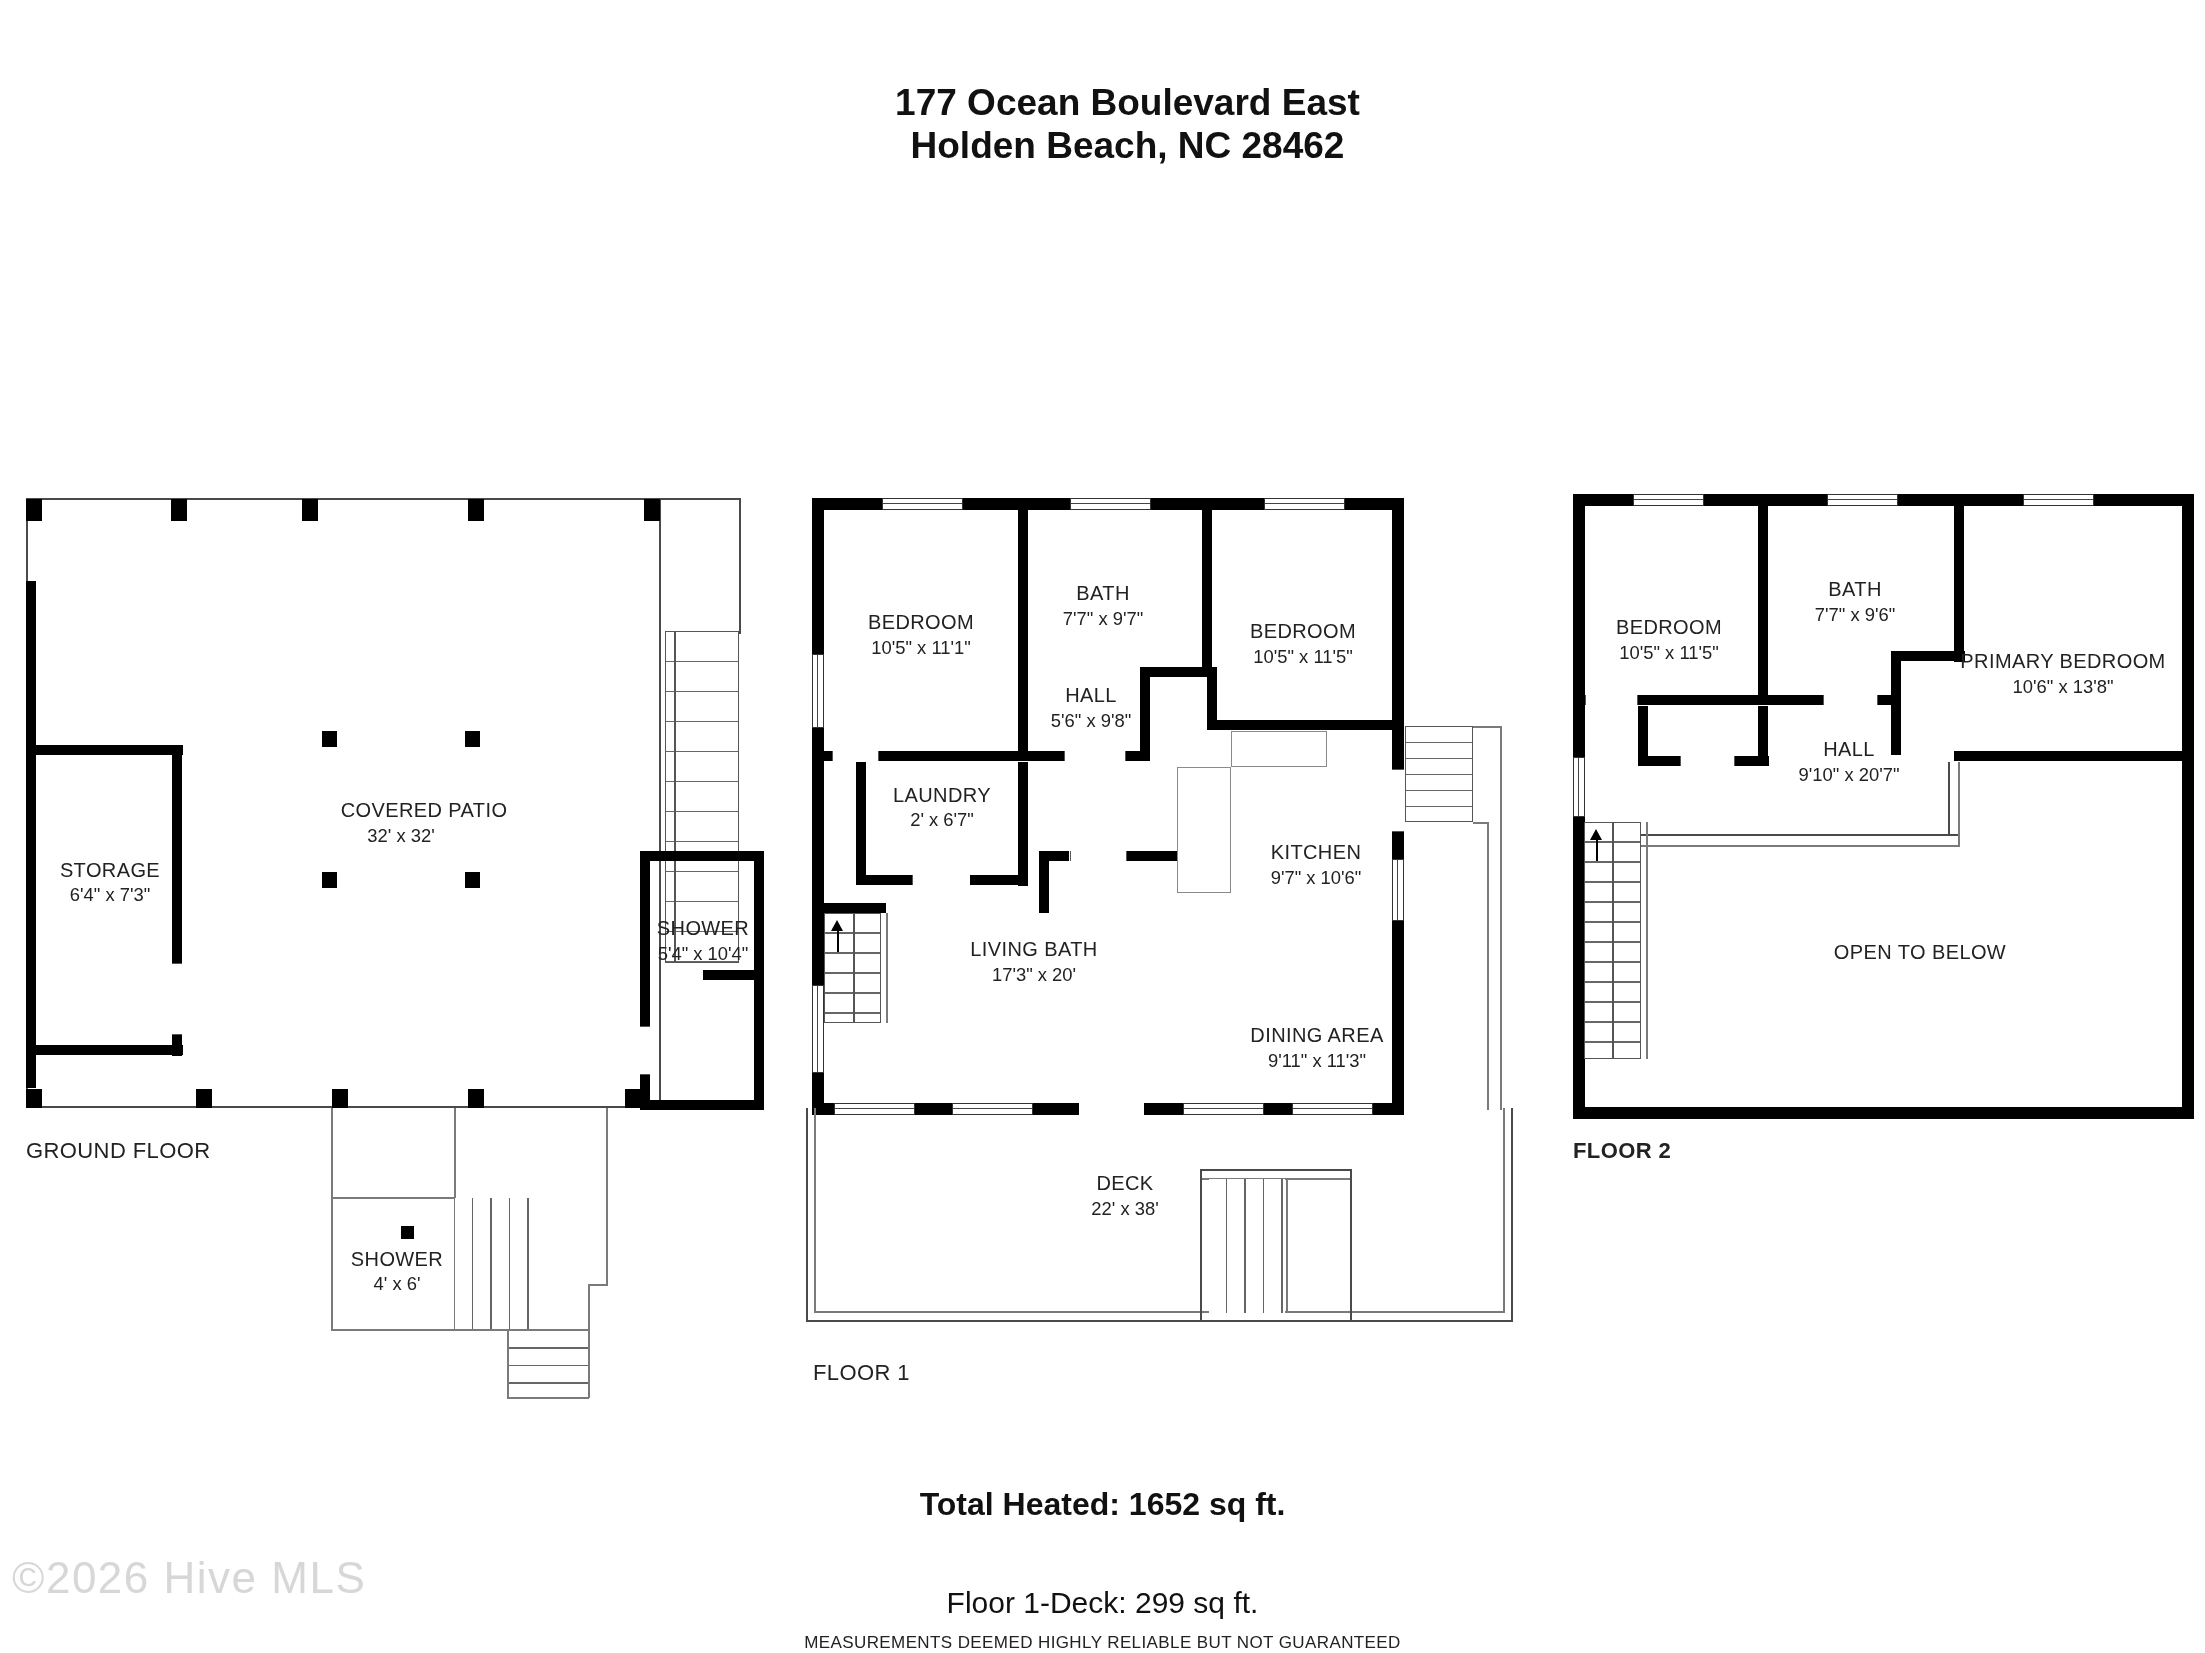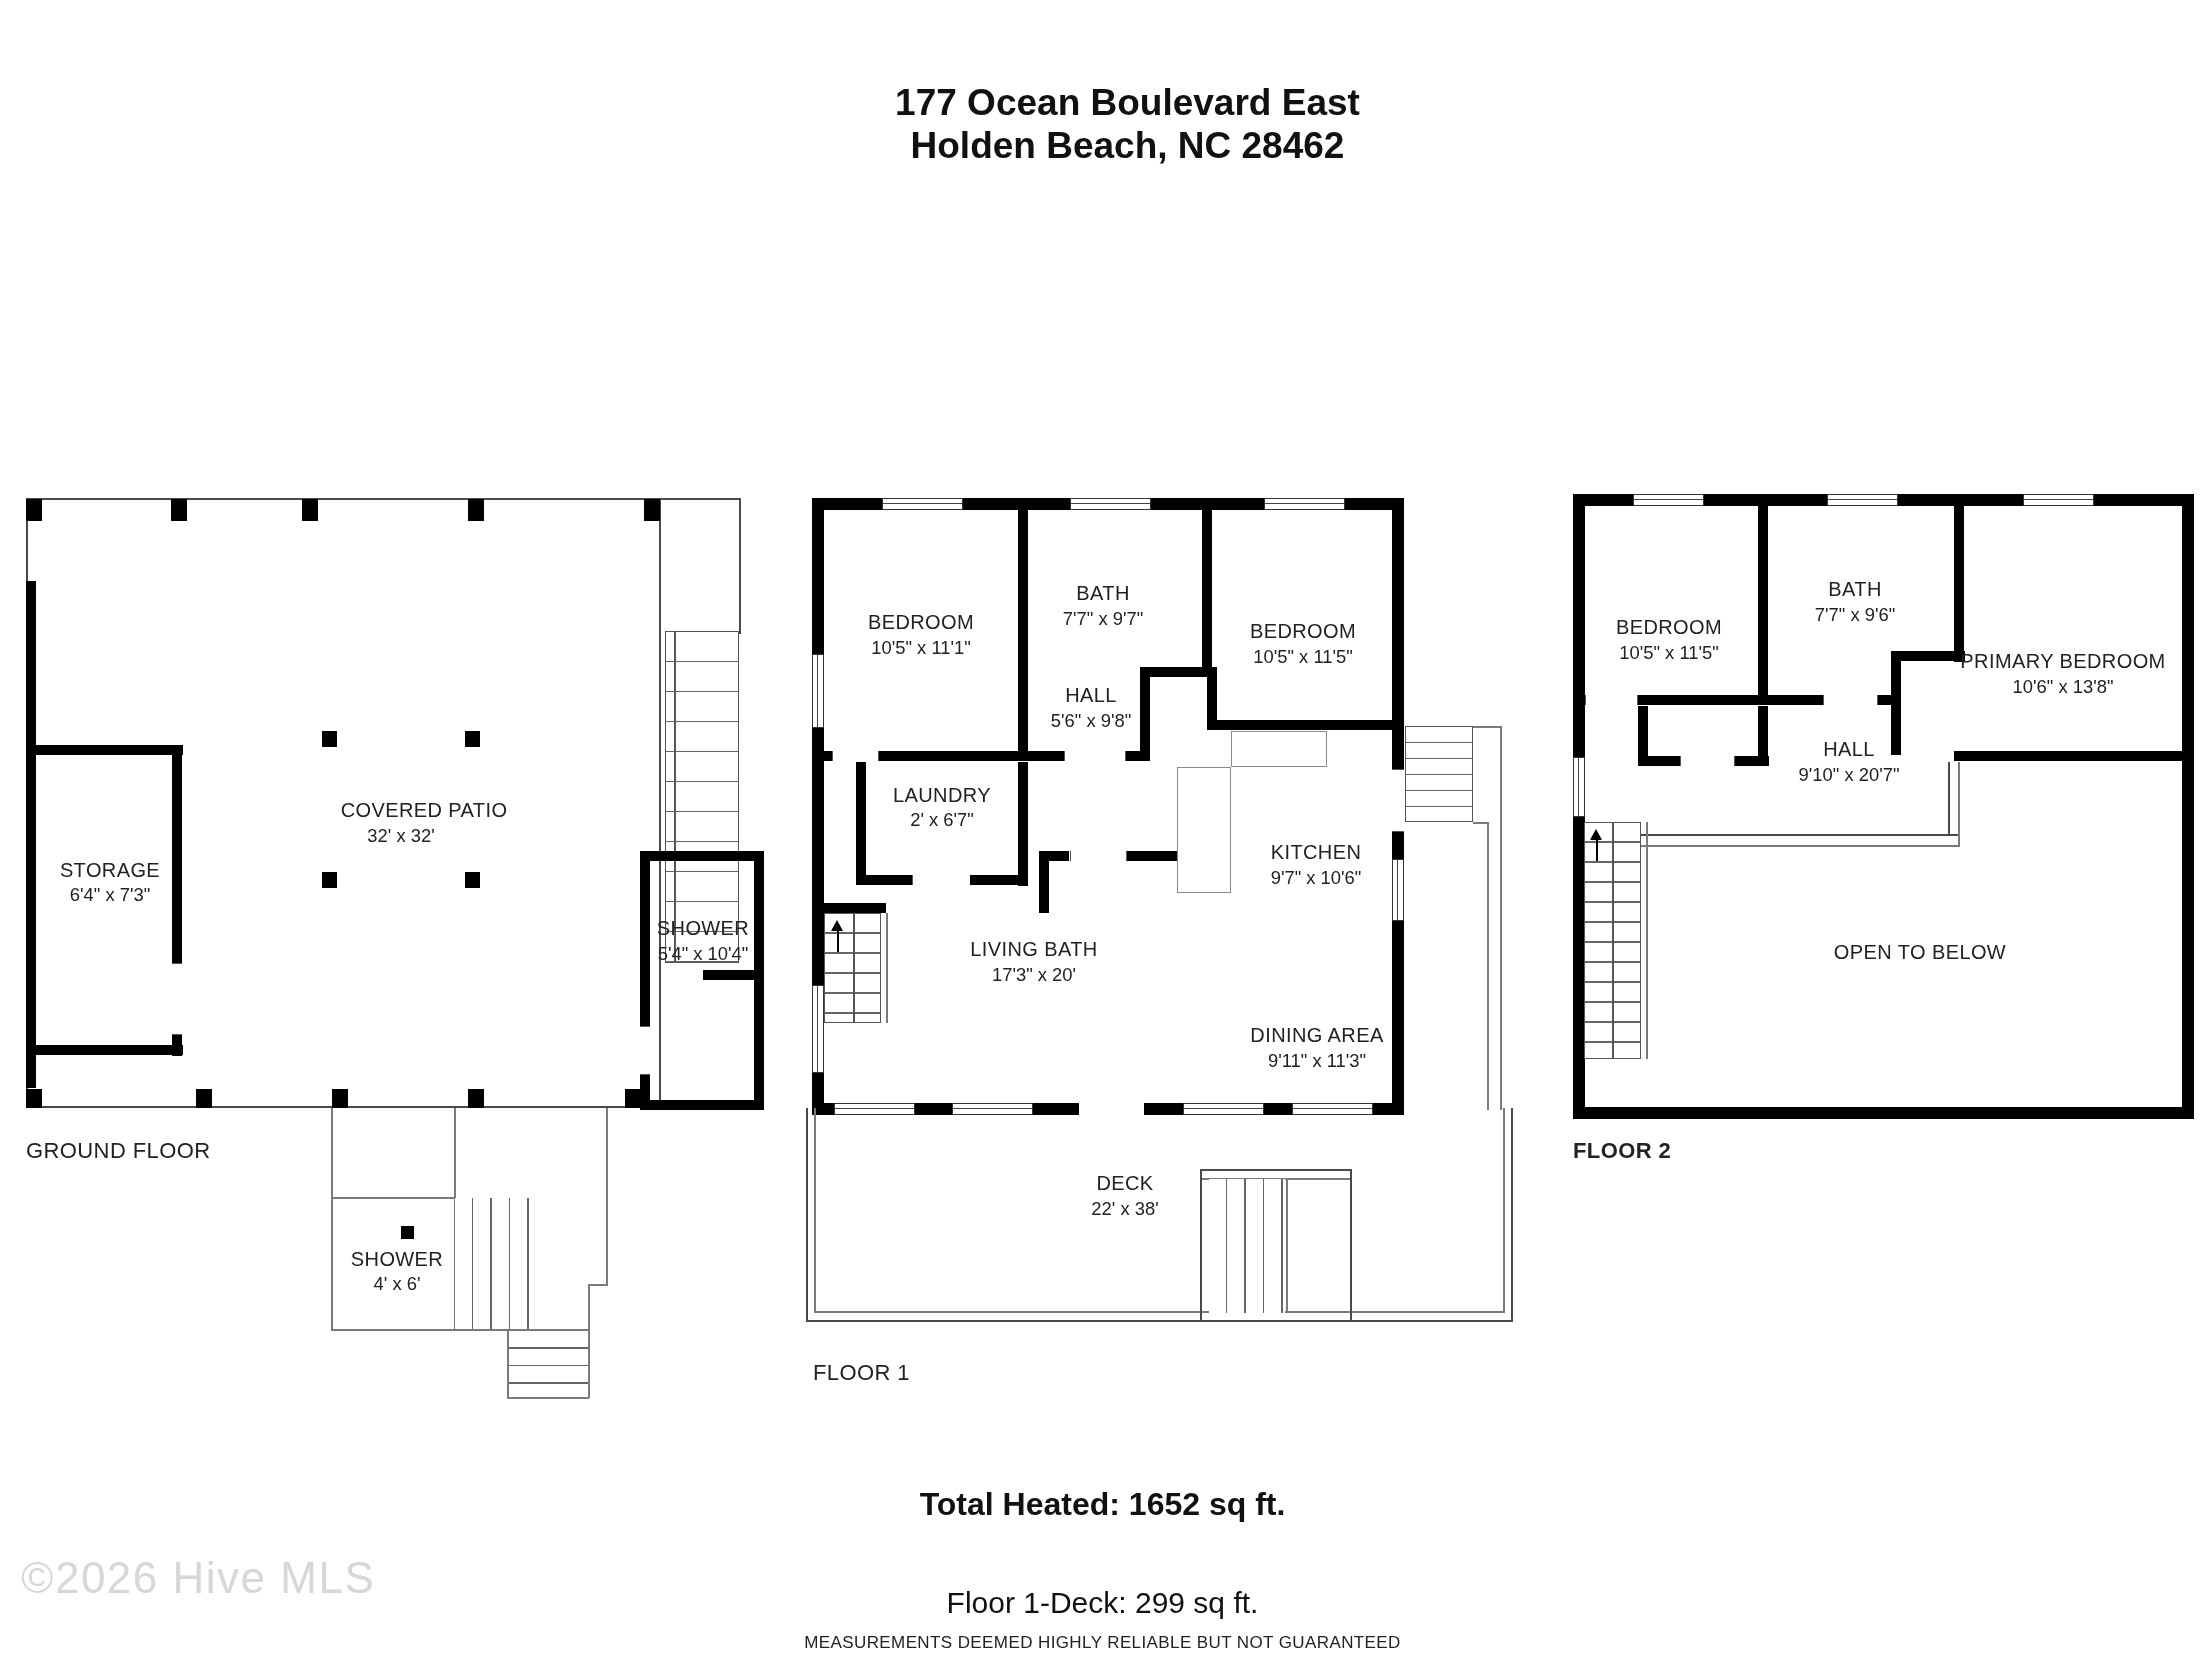--- a/index.html
+++ b/index.html
@@ -288,15 +288,15 @@
     <div class="dims" style="left:1849px;top:764px;">9'10" x 20'7"</div>
     <div class="room" style="left:1920px;top:941px;">OPEN TO BELOW</div>
 
     <div class="floorlab" style="left:1573px;top:1138px;font-weight:bold;">FLOOR 2</div>
   </div>
 
   <div class="sum b" style="top:1486px;">Total Heated: 1652 sq ft.</div>
   <div class="sum r" style="top:1586px;">Floor 1-Deck: 299 sq ft.</div>
   <div class="foot" style="top:1633px;">MEASUREMENTS DEEMED HIGHLY RELIABLE BUT NOT GUARANTEED</div>
 
-  <div class="wm" style="left:21px;top:1553px;">©2026 Hive MLS</div>
+  <div class="wm" style="left:12px;top:1553px;">©2026 Hive MLS</div>
 </div>
 
 
 </body></html>

